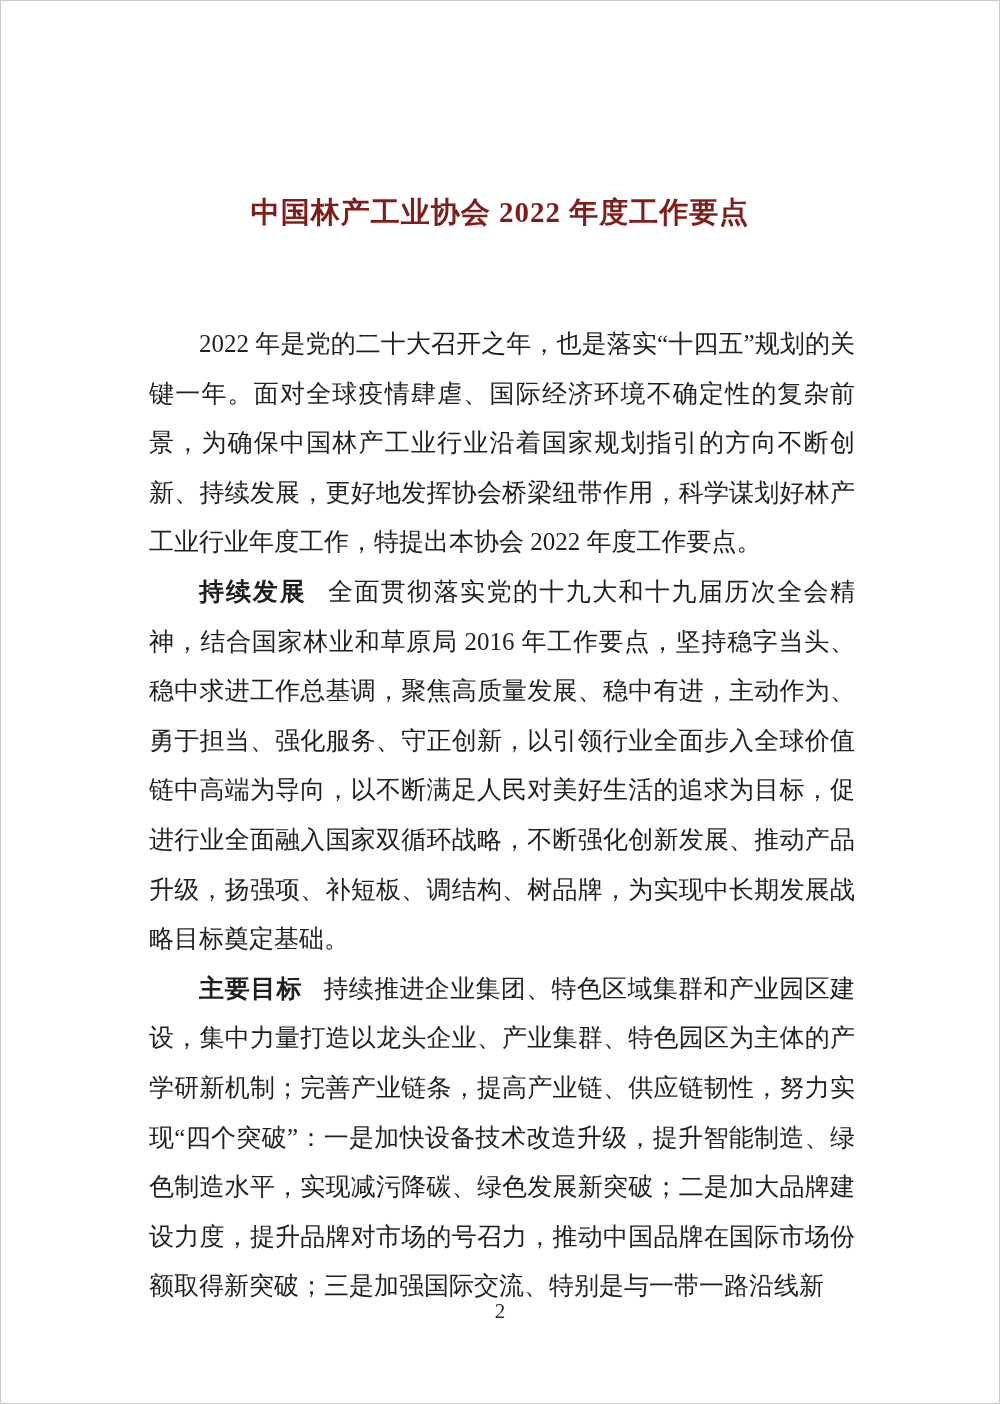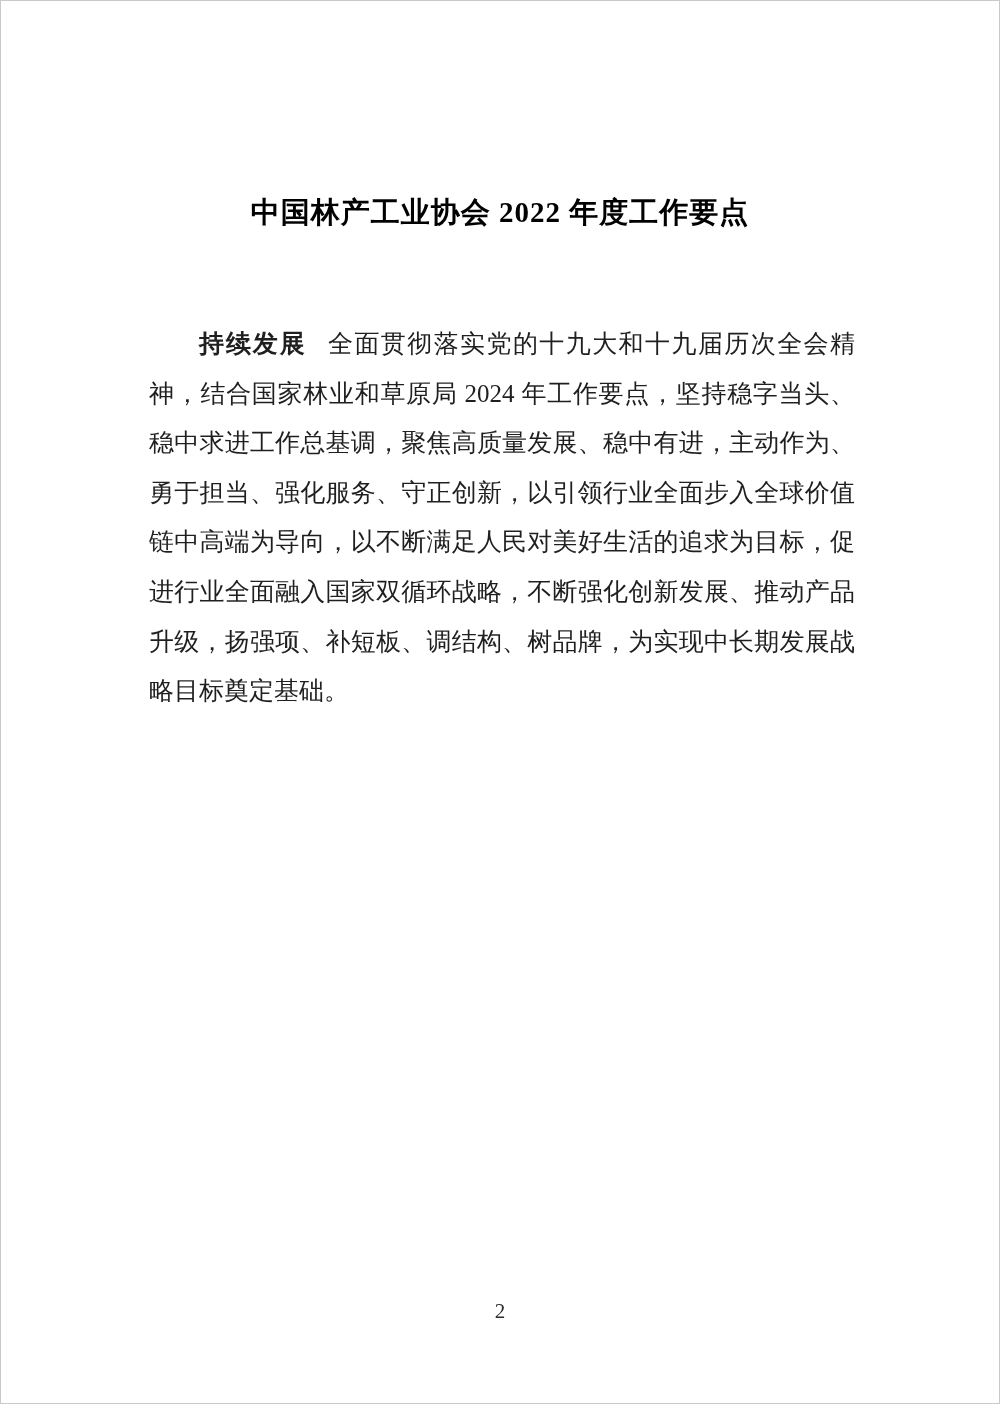--- a/index.html
+++ b/index.html
@@ -22,21 +22,21 @@
     font-family: "Liberation Serif", "DejaVu Serif", serif;
     color: #1f1f1f;
   }
   .doc-title {
     margin: 188px 0 0 0;
     text-align: center;
     font-size: 29px;
     font-weight: bold;
     letter-spacing: 1px;
     line-height: 46px;
-    color: #000000;
+    color: #7f1d1d;
   }
   .doc-body {
     width: 706px;
     margin: 84px 0 0 148px;
   }
   .para {
     margin: 0;
     font-size: 25px;
     line-height: 49.6px;
     text-align: justify;
@@ -60,17 +60,19 @@
   }
 </style>
 </head>
 <body>
 
 <div class="page">
   <h1 class="doc-title">中国林产工业协会 2022 年度工作要点</h1>
 
   <div class="doc-body">
 
-      <p class="para"><span class="lead">持续发展</span><span>全面贯彻落实党的十九大和十九届历次全会精神，结合国家林业和草原局 2024 年工作要点，坚持稳字当头、稳中求进工作总基调，聚焦高质量发展、稳中有进，主动作为、勇于担当、强化服务、守正创新，以引领行业全面步入全球价值链中高端为导向，以不断满足人民对美好生活的追求为目标，促进行业全面融入国家双循环战略，不断强化创新发展、推动产品升级，扬强项、补短板、调结构、树品牌，为实现中长期发展战略目标奠定基础。</span></p>
+  <p class="para"><span>2022 年是党的二十大召开之年，也是落实“十四五”规划的关键一年。面对全球疫情肆虐、国际经济环境不确定性的复杂前景，为确保中国林产工业行业沿着国家规划指引的方向不断创新、持续发展，更好地发挥协会桥梁纽带作用，科学谋划好林产工业行业年度工作，特提出本协会 2022 年度工作要点。</span></p>
+      <p class="para"><span class="lead">持续发展</span><span>全面贯彻落实党的十九大和十九届历次全会精神，结合国家林业和草原局 2016 年工作要点，坚持稳字当头、稳中求进工作总基调，聚焦高质量发展、稳中有进，主动作为、勇于担当、强化服务、守正创新，以引领行业全面步入全球价值链中高端为导向，以不断满足人民对美好生活的追求为目标，促进行业全面融入国家双循环战略，不断强化创新发展、推动产品升级，扬强项、补短板、调结构、树品牌，为实现中长期发展战略目标奠定基础。</span></p>
+      <p class="para"><span class="lead">主要目标</span><span>持续推进企业集团、特色区域集群和产业园区建设，集中力量打造以龙头企业、产业集群、特色园区为主体的产学研新机制；完善产业链条，提高产业链、供应链韧性，努力实现“四个突破”：一是加快设备技术改造升级，提升智能制造、绿色制造水平，实现减污降碳、绿色发展新突破；二是加大品牌建设力度，提升品牌对市场的号召力，推动中国品牌在国际市场份额取得新突破；三是加强国际交流、特别是与一带一路沿线新</span></p>
     </div>
 
   <div class="page-number">2</div>
 </div>
 
 </body></html>

